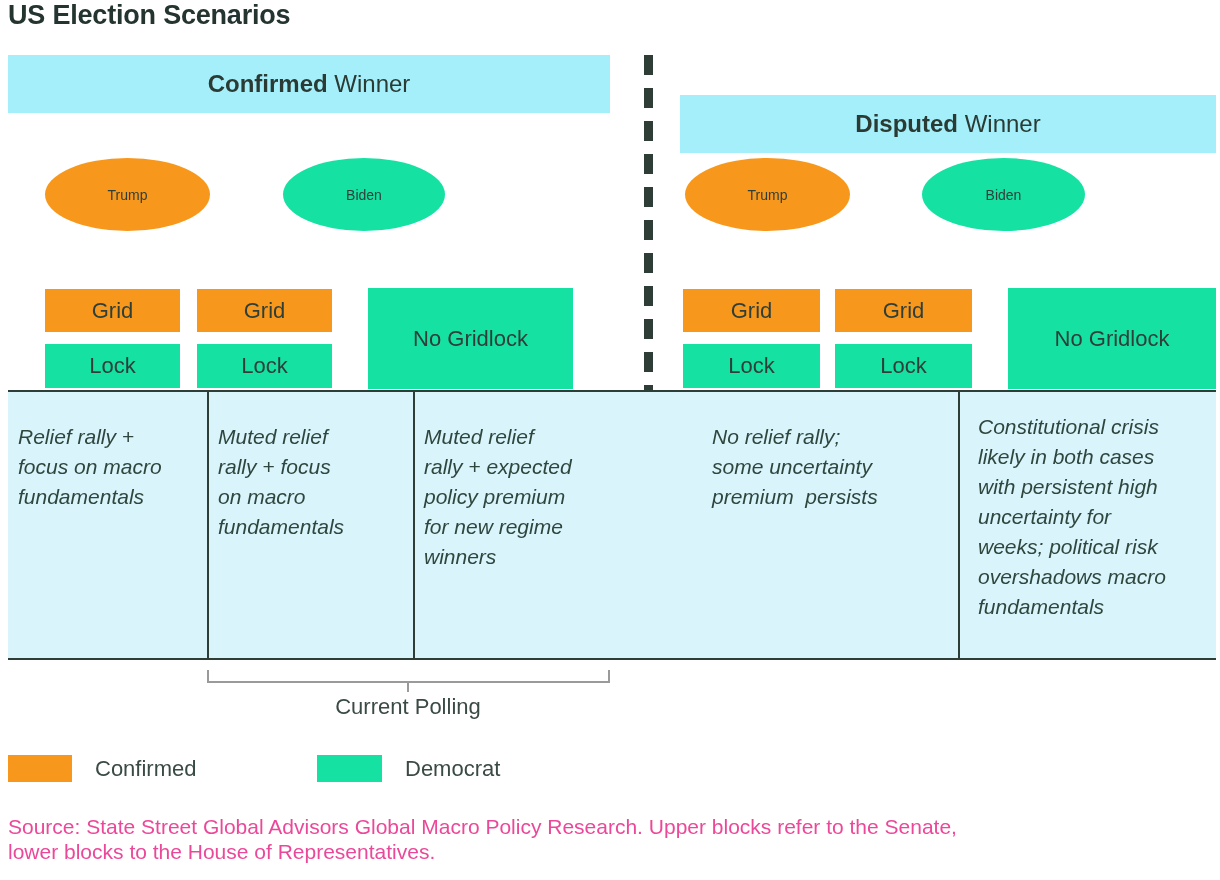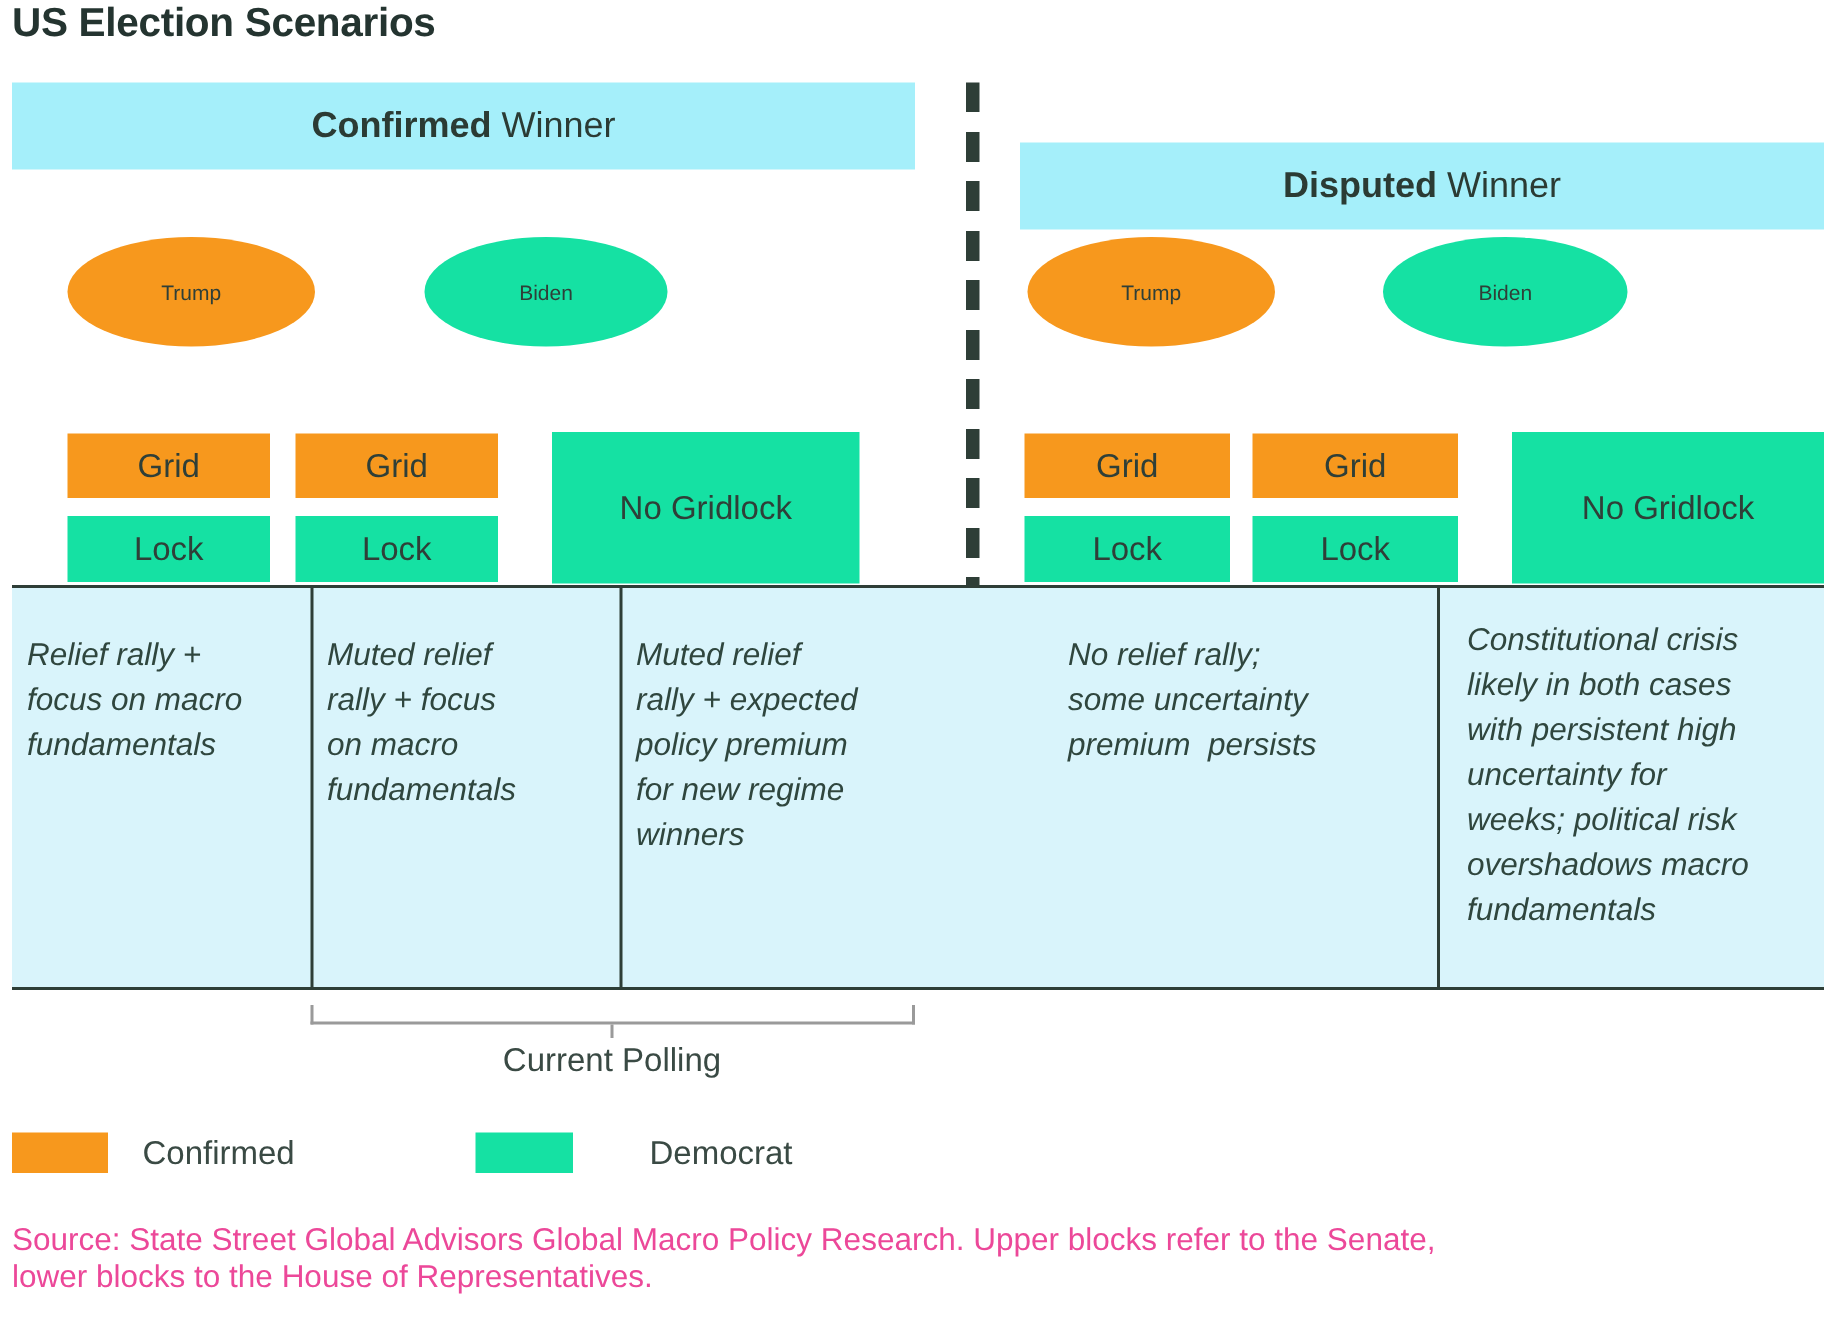--- a/index.html
+++ b/index.html
@@ -56,21 +56,21 @@
   .bracket-tick{left:407px;top:683px;width:2px;height:9px;background:#9a9a9a;}
   .current-polling{
     left:298px;top:694px;width:220px;text-align:center;
     font-size:22px;color:#3a4a44;
   }
   .legend-swatch{top:755px;height:27px;}
   #swatch-rep{left:8px;width:64px;background:var(--republican_orange);}
   #swatch-dem{left:317px;width:65px;background:var(--democrat_green);}
   .legend-label{top:756px;font-size:22px;color:#3a4a44;}
   #legend-rep-label{left:95px;}
-  #legend-dem-label{left:405px;margin-left:28px;}
+  #legend-dem-label{left:405px;}
   .source{
     left:8px;top:814px;width:1200px;
     font-size:21px;line-height:25px;color:#ec4899;white-space:pre-wrap;
   }
 </style>
 </head>
 <body>
 
 <div id="canvas">
 

